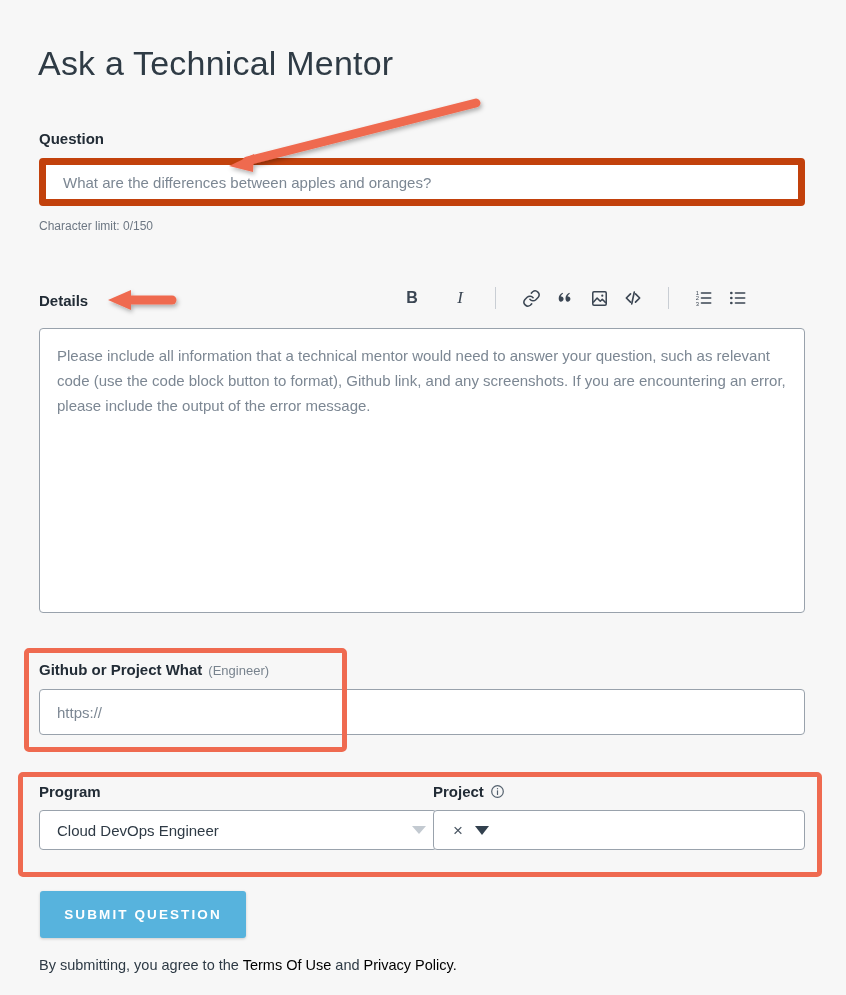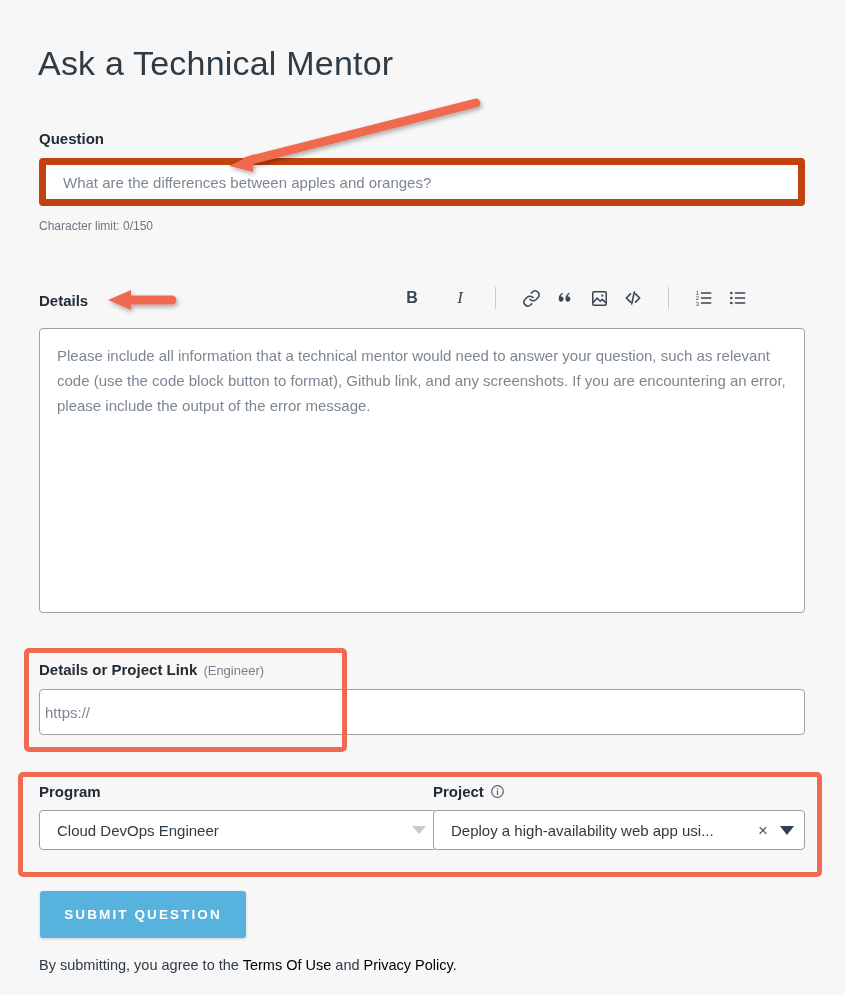--- a/index.html
+++ b/index.html
@@ -118,21 +118,21 @@
   .github-input {
     position: absolute;
     left: 39px; top: 689px;
     width: 766px; height: 46px;
     background: #ffffff;
     border: 1px solid #99a2ac;
     border-radius: 4px;
     font-family: "Liberation Sans", sans-serif;
     font-size: 15px;
     color: #0369a1;
-    padding: 0 5px;
+    padding: 0 17px;
     outline: none;
   }
   .github-input::placeholder { color: #7c8793; opacity: 1; }
 
   
   .program-label { position: absolute; left: 39px; top: 783px; }
   .project-label {
     position: absolute; left: 433px; top: 783px;
     display: flex; align-items: center; gap: 6px;
   }
@@ -289,40 +289,39 @@
         <circle cx="4" cy="6" r="1.6" fill="currentColor" stroke="none"></circle>
         <circle cx="4" cy="12" r="1.6" fill="currentColor" stroke="none"></circle>
         <circle cx="4" cy="18" r="1.6" fill="currentColor" stroke="none"></circle>
       </svg>
     </button>
   </div>
 
   <textarea class="details-textarea" placeholder="Please include all information that a technical mentor would need to answer your question, such as relevant code (use the code block button to format), Github link, and any screenshots. If you are encountering an error, please include the output of the error message." style=""></textarea>
 
   <div class="field-label github-label">
-    <span>Details or Project Link</span><span class="optional-tag">(Engineer)</span>
+    <span>Github or Project What</span><span class="optional-tag">(Engineer)</span>
   </div>
   <input class="github-input" type="text" placeholder="https://" style="">
 
   <div class="field-label program-label">Program</div>
   <div class="select-box program-select">
     <span class="select-value">Cloud DevOps Engineer</span>
     <span class="caret-light"></span>
   </div>
 
   <div class="field-label project-label">
     <span>Project</span>
     <svg class="info-icon" width="15" height="15" viewBox="0 0 24 24" fill="none" stroke="currentColor" stroke-width="1.9">
       <circle cx="12" cy="12" r="9.3"></circle>
       <path d="M12 10.8v6" stroke-linecap="round"></path>
       <circle cx="12" cy="7.4" r="1.05" fill="currentColor" stroke="none"></circle>
     </svg>
   </div>
   <div class="select-box project-select">
-    <span class="select-value">Deploy a high-availability web app usi...</span>
     <span class="clear-x">×</span>
     <span class="caret-dark"></span>
   </div>
 
   <button class="submit-button">SUBMIT QUESTION</button>
 
   <div class="legal-text">
     <span>By submitting, you agree to the </span><a href="#">Terms Of Use</a><span> and </span><a href="#">Privacy Policy.</a>
   </div>
 

